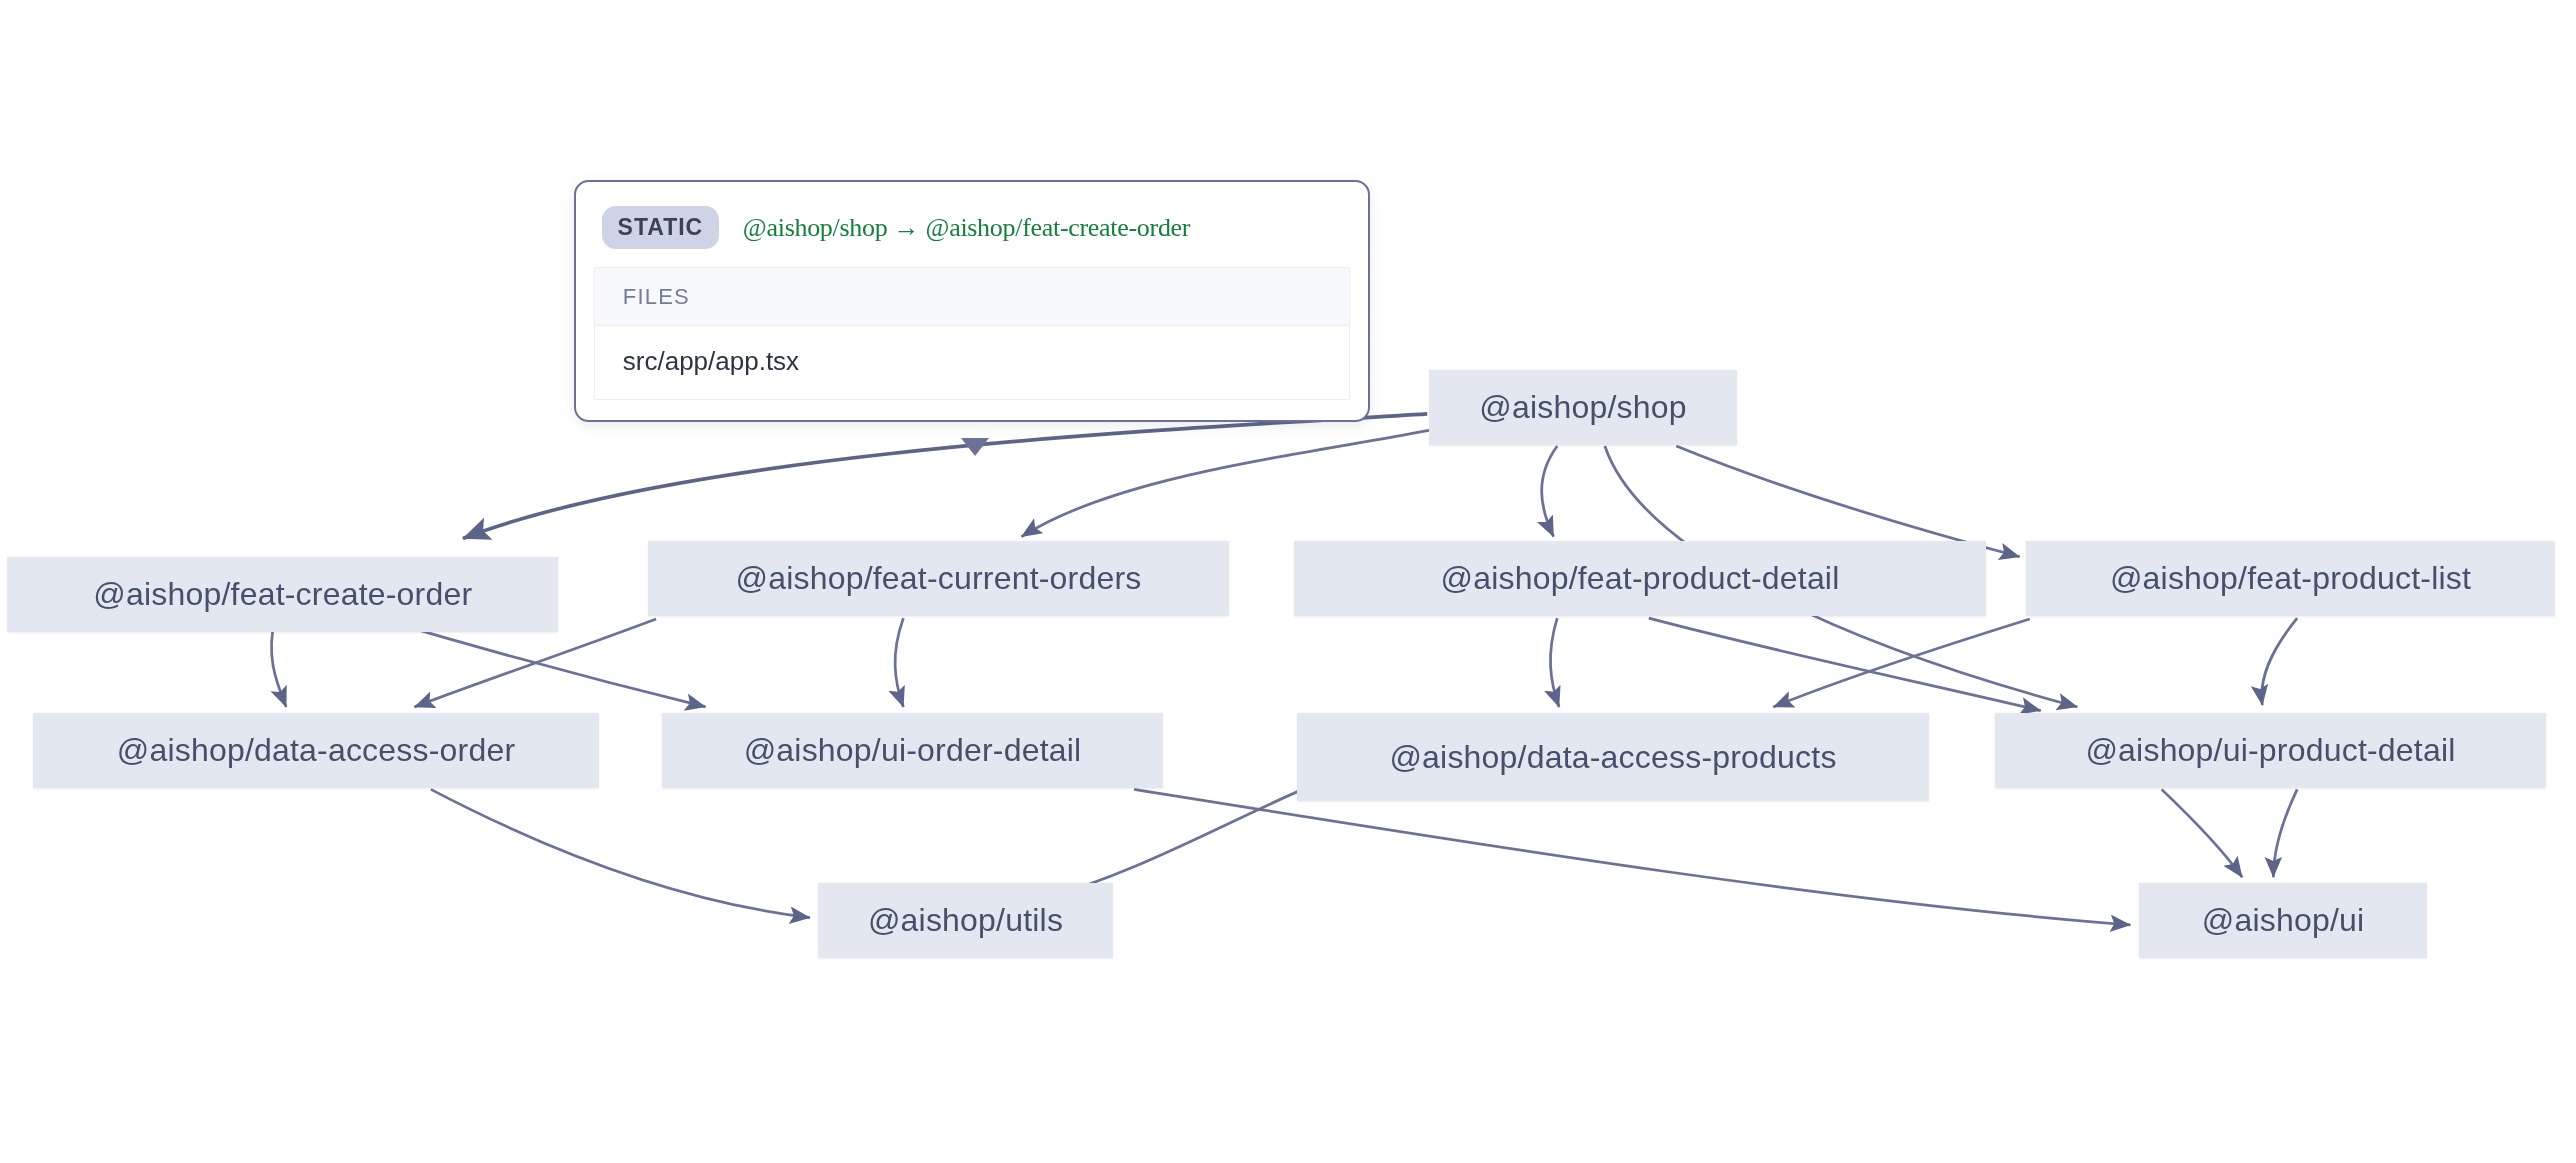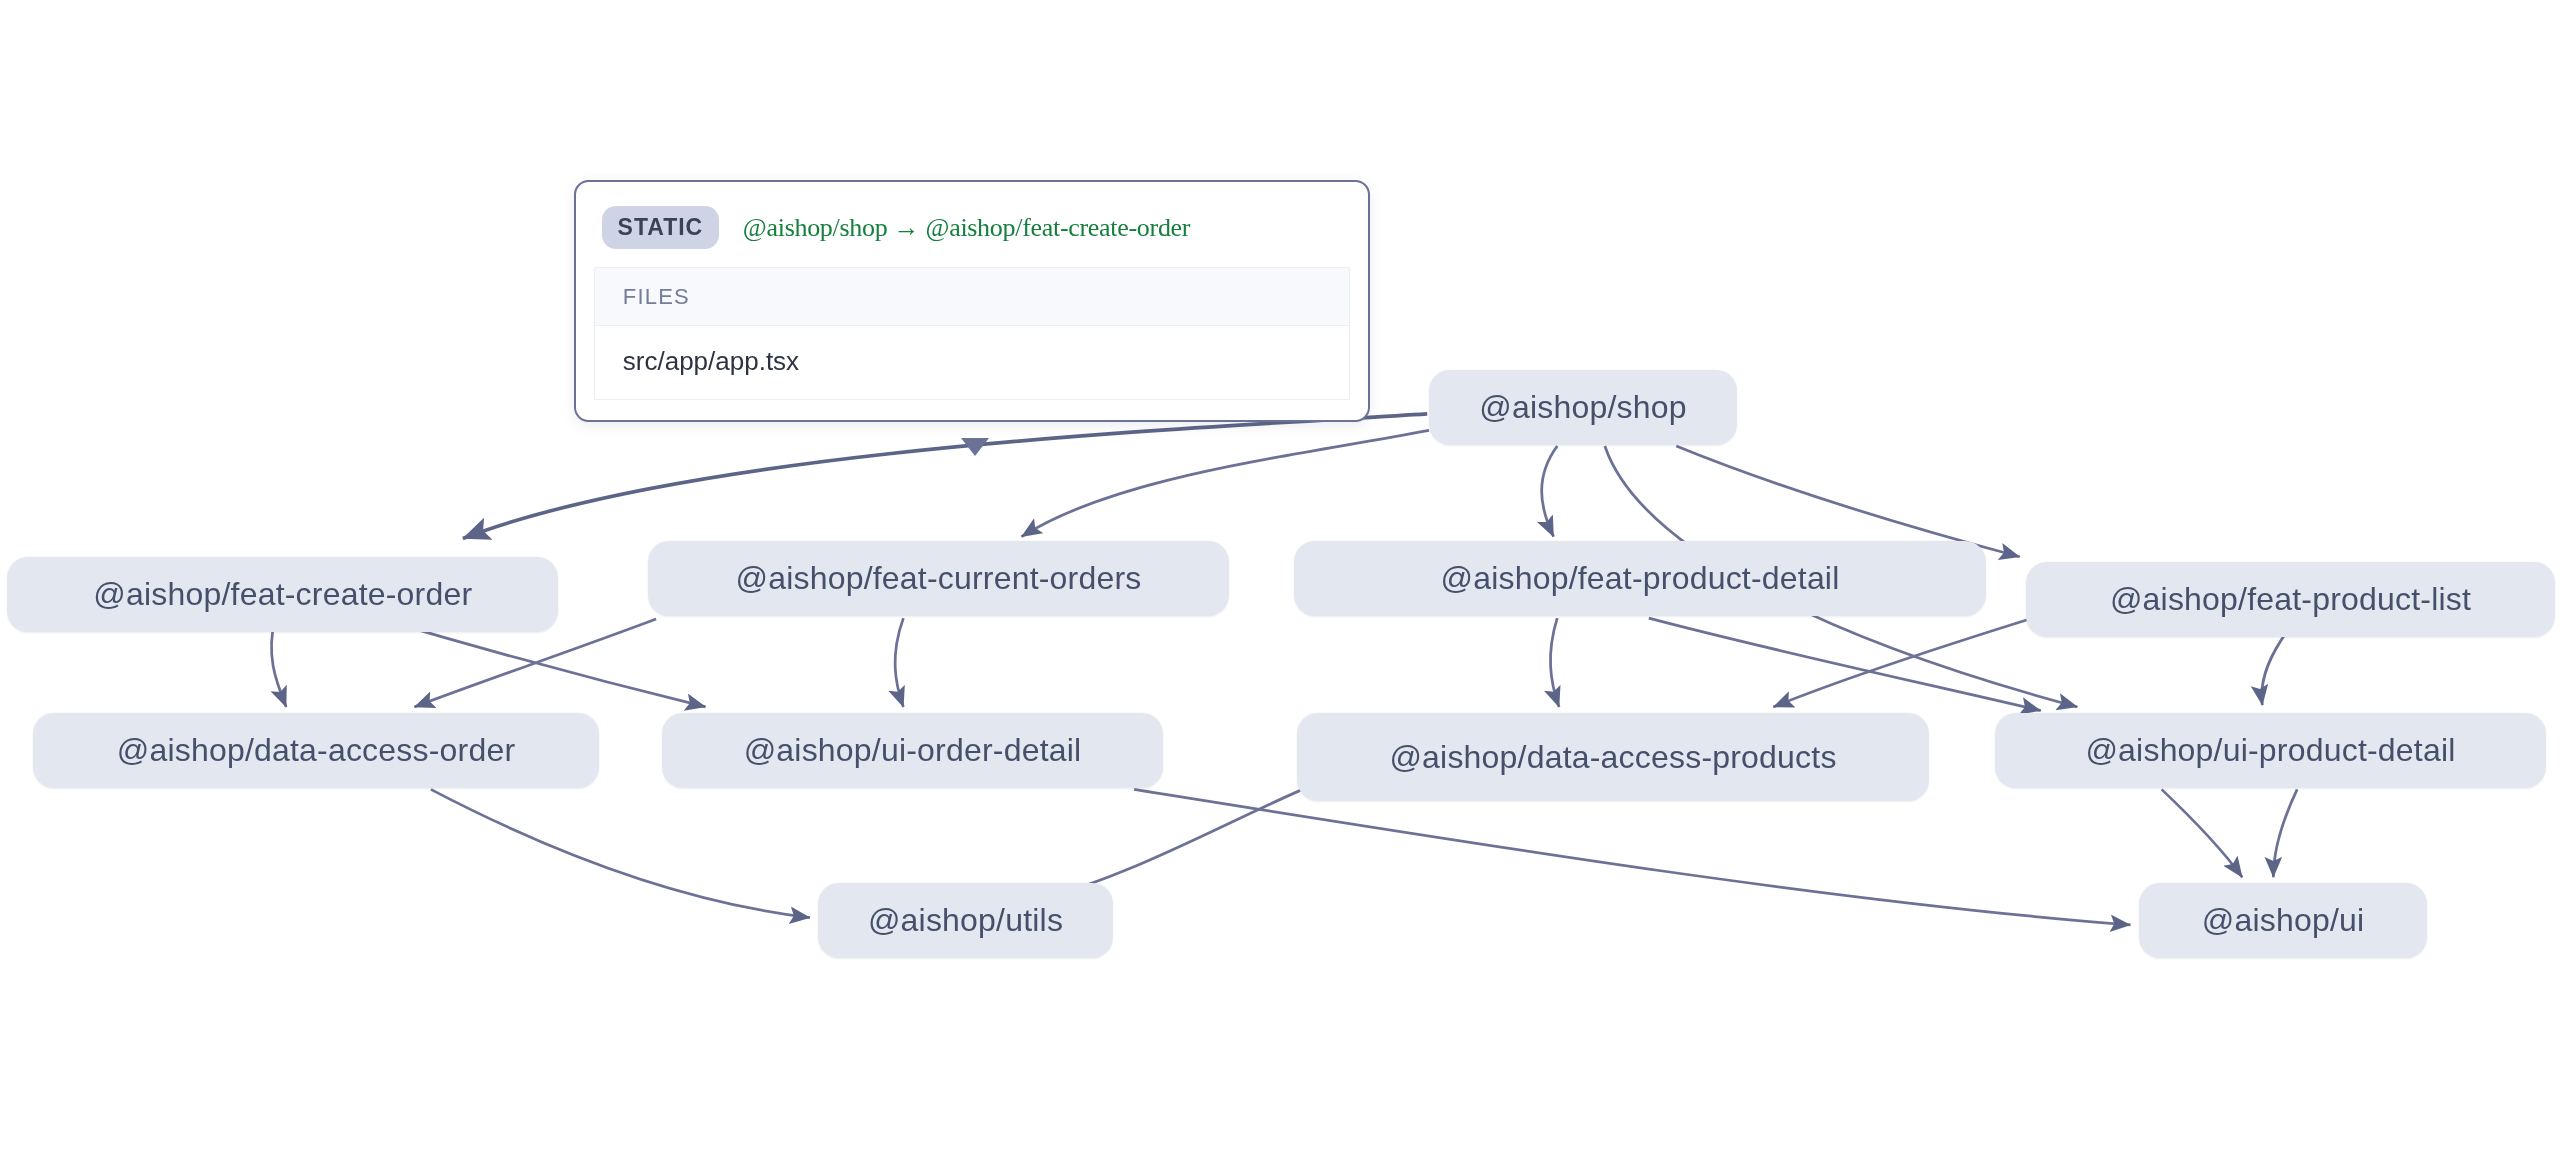--- a/index.html
+++ b/index.html
@@ -22,21 +22,21 @@
     left: 0; top: 0;
     width: 2576px; height: 1163px;
     pointer-events: none;
   }
   .node {
     position: absolute;
     display: flex;
     align-items: center;
     justify-content: center;
     background: #e3e7f0;
-    border-radius: 21px;
+    border-radius: 1px;
     color: #46506b;
     font-size: 32px;
     font-family: "Liberation Sans", sans-serif;
     letter-spacing: 0.2px;
     white-space: nowrap;
     cursor: pointer;
     box-shadow: 0 0.9px 1.8px rgba(70,80,107,0.10);
     user-select: none;
   }
   
@@ -168,21 +168,21 @@
       </div>
       <div class="node" style="left: 7.3px; top: 541px; width: 551px; height: 75px; margin-top: 16px;">
         <span>@aishop/feat-create-order</span>
       </div>
       <div class="node" style="left: 648px; top: 541px; width: 581px; height: 75px;">
         <span>@aishop/feat-current-orders</span>
       </div>
       <div class="node" style="left: 1294px; top: 541px; width: 692px; height: 75px;">
         <span>@aishop/feat-product-detail</span>
       </div>
-      <div class="node" style="left: 2026px; top: 562px; width: 529px; height: 75px;">
+      <div class="node" style="left: 2026px; top: 541px; width: 529px; height: 75px;">
         <span>@aishop/feat-product-list</span>
       </div>
       <div class="node" style="left: 33px; top: 713px; width: 566px; height: 75px;">
         <span>@aishop/data-access-order</span>
       </div>
       <div class="node" style="left: 662px; top: 713px; width: 501px; height: 75px;">
         <span>@aishop/ui-order-detail</span>
       </div>
       <div class="node" style="left: 1297px; top: 713px; width: 632px; height: 88px; justify-content: center;">
         <span>@aishop/data-access-products</span>

